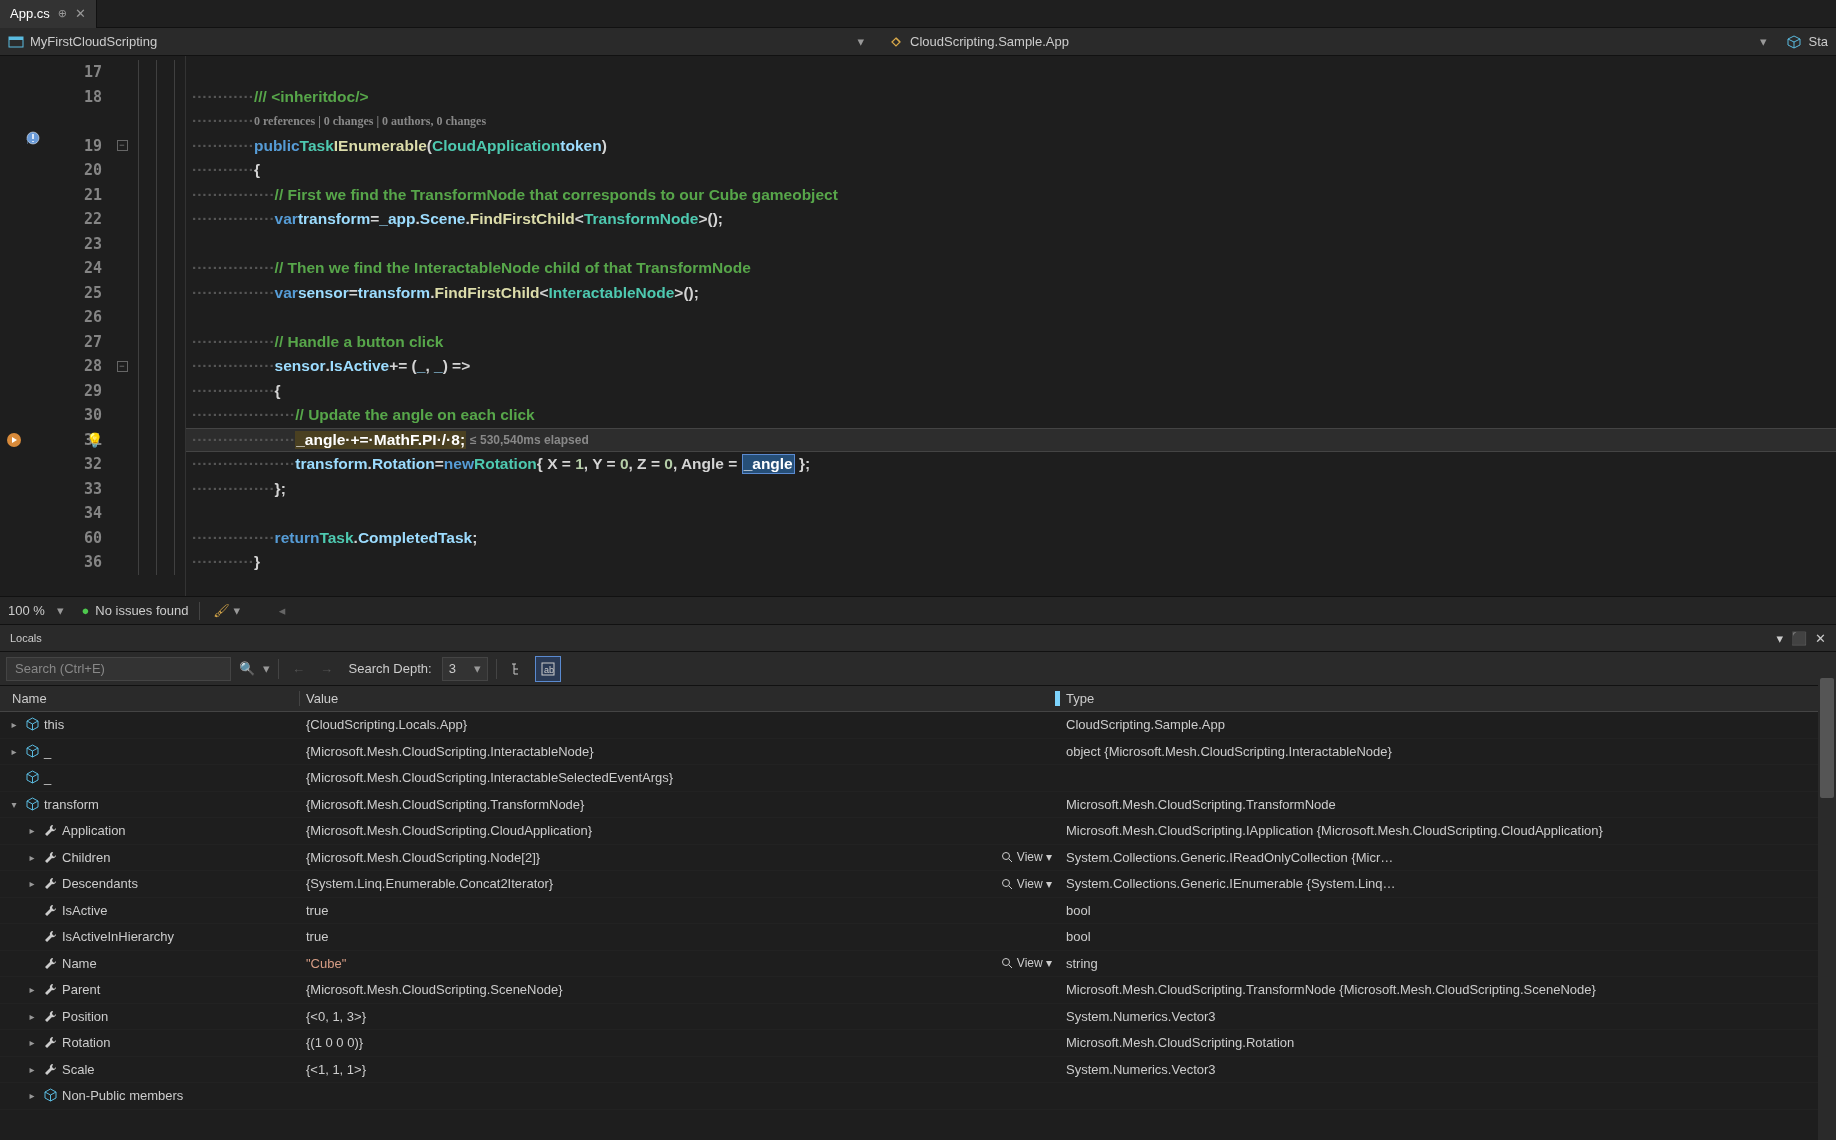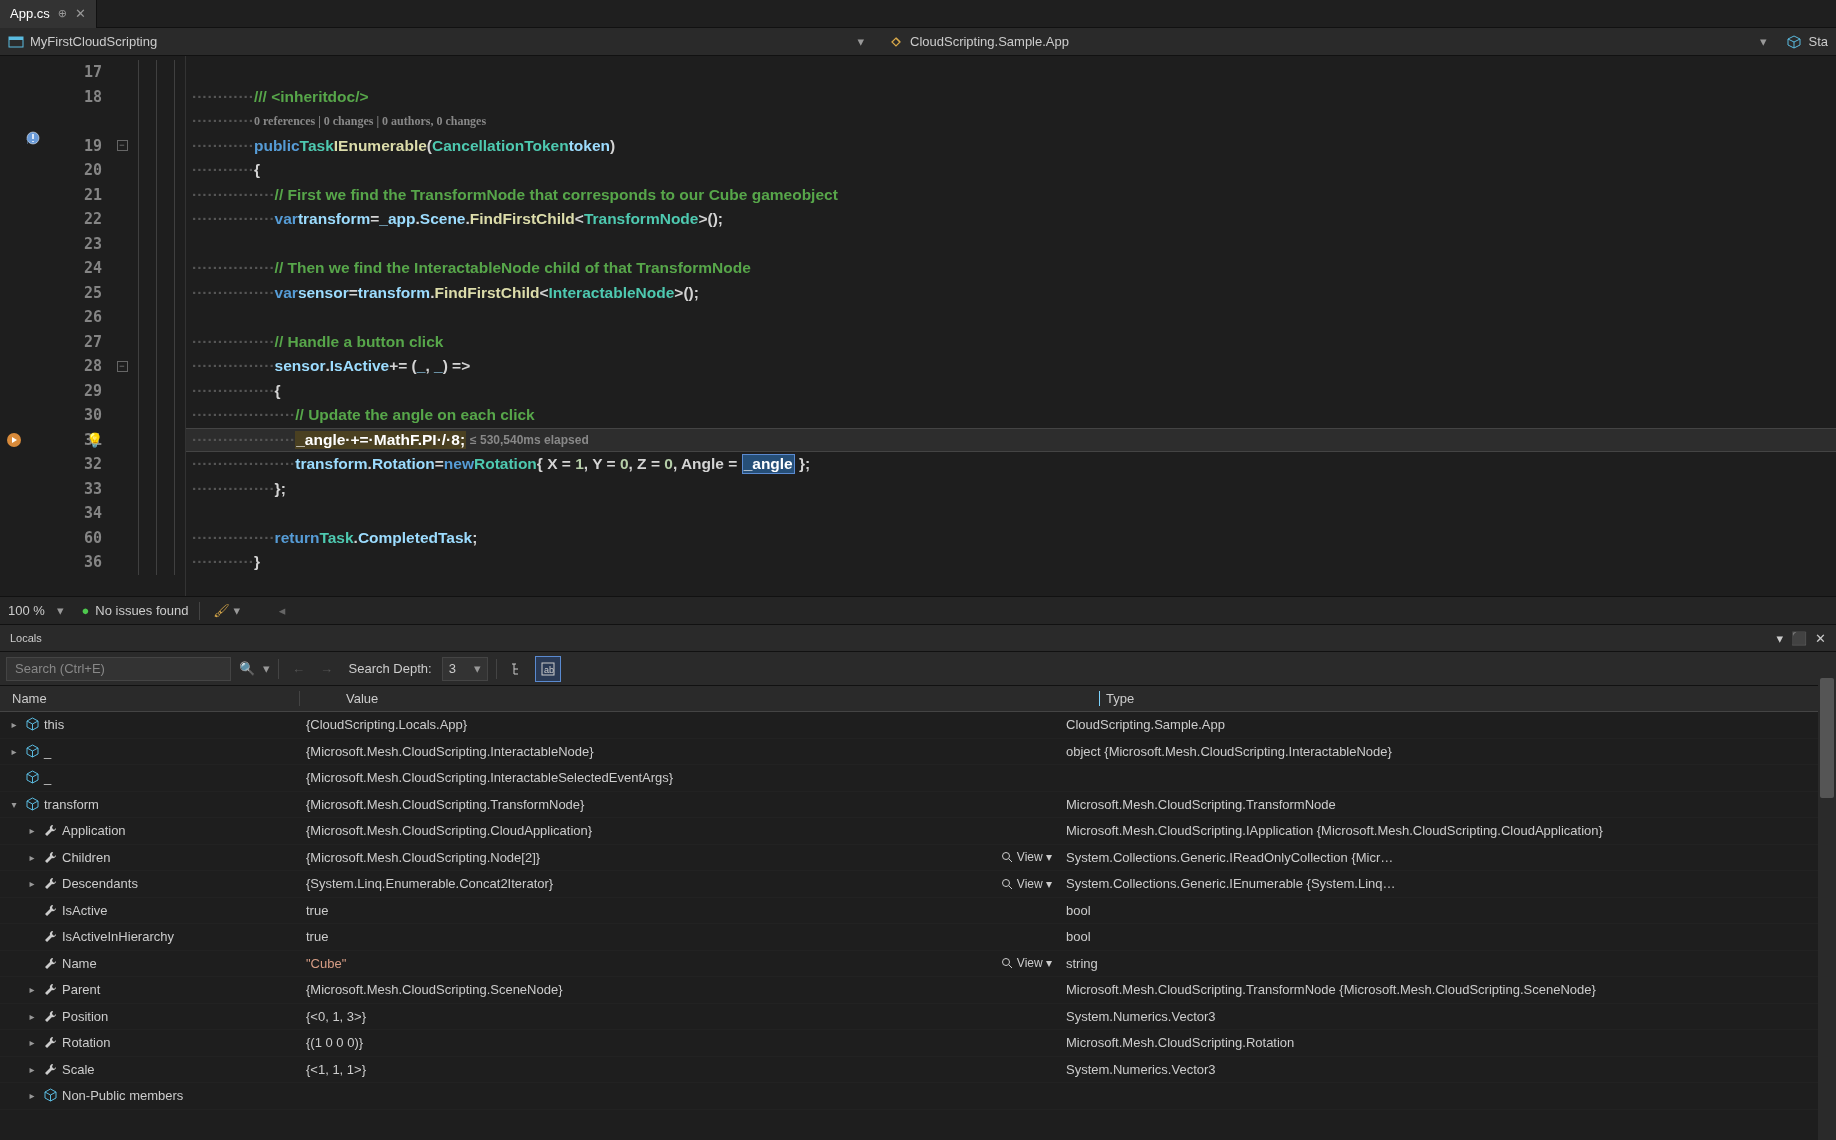--- a/index.html
+++ b/index.html
@@ -54,21 +54,21 @@
 .locals-toolbar { height:34px; background:#2a2a2a; display:flex; align-items:center; padding:0 6px; gap:4px; border-bottom:1px solid #111;}
 .search-box { width:225px; height:24px; background:#333; border:1px solid #444; color:#999; padding:0 8px; font-size:13px; display:flex; align-items:center;}
 .tb-btn { width:24px; height:24px; display:flex; align-items:center; justify-content:center; color:#999; }
 .tb-label { color:#ccc; margin:0 6px; }
 .tb-combo { width:46px; height:24px; background:#333; border:1px solid #444; display:flex; align-items:center; padding:0 6px; color:#ccc; justify-content:space-between;}
 .tb-sep { width:1px; height:20px; background:#444; margin:0 4px;}
 .tb-toggle { width:26px; height:26px; display:flex; align-items:center; justify-content:center; }
 .tb-toggle.active { border:1px solid #5a8ad0; background:#2a3a55;}
 .grid-head { height:26px; background:#2a2a2a; display:flex; align-items:center; border-bottom:1px solid #444; font-size:13px;}
 .gh-name { width:300px; padding-left:12px; border-right:1px solid #444;}
-.gh-value{ width:760px; padding-left:6px; border-right:1px solid #7dd3fc;margin-left:40px;}
+.gh-value{ width:760px; padding-left:6px; border-right:5px solid #7dd3fc;}
 .gh-type { flex:1; padding-left:6px;}
 .grid-body { }
 .grid-row { height:26.5px; display:flex; align-items:center; border-bottom:1px solid #222; font-size:13px;}
 .gr-name { width:300px; display:flex; align-items:center; }
 .gr-value{ width:760px; padding-left:6px; color:#ccc; display:flex; align-items:center;}
 .gr-type { flex:1; padding-left:6px; color:#ccc; white-space:nowrap; overflow:hidden; text-overflow:ellipsis;}
 .expander { width:12px; text-align:center; color:#999; font-size:10px; cursor:pointer;}
 .row-icon { width:16px; height:16px; margin:0 4px; display:inline-flex; align-items:center; justify-content:center;}
 .view-link { margin-left:auto; margin-right:8px; display:flex; align-items:center; gap:4px; color:#ccc; font-size:12px;text-align:right;}
 .scroll-track { position:absolute; right:0; top:56px; width:18px; bottom:0; background:#2a2a2a;}
@@ -323,21 +323,21 @@
       <div class="structure-row">
         <div class="vline" style="left:4px;"></div>
         <div class="vline" style="left:22px;"></div>
         <div class="vline" style="left:40px;"></div>
       </div>
     </div>
   <div class="code-area" id="codearea">
       <div class="code-row"></div>
       <div class="code-row"><span class="dots">············</span><span class="c-xml">/// &lt;inheritdoc/&gt;</span></div>
       <div class="code-row"><span class="dots">············</span><span class="c-meta">0 references | 0 changes | 0 authors, 0 changes</span></div>
-      <div class="code-row"><span class="dots">············</span><span class="c-key">public</span> <span class="c-type">Task</span> <span class="c-method">IEnumerable</span><span class="c-punct">(</span><span class="c-type">CancellationToken</span> <span class="c-param">token</span><span class="c-punct">)</span></div>
+      <div class="code-row"><span class="dots">············</span><span class="c-key">public</span> <span class="c-type">Task</span> <span class="c-method">IEnumerable</span><span class="c-punct">(</span><span class="c-type">CloudApplication</span> <span class="c-param">token</span><span class="c-punct">)</span></div>
       <div class="code-row"><span class="dots">············</span><span class="c-punct">{</span></div>
       <div class="code-row"><span class="dots">················</span><span class="c-comment">// First we find the TransformNode that corresponds to our Cube gameobject</span></div>
       <div class="code-row"><span class="dots">················</span><span class="c-key">var</span> <span class="c-param">transform</span> <span class="c-punct">=</span> <span class="c-param">_app</span><span class="c-punct">.</span><span class="c-param">Scene</span><span class="c-punct">.</span><span class="c-method">FindFirstChild</span><span class="c-punct">&lt;</span><span class="c-type">TransformNode</span><span class="c-punct">&gt;();</span></div>
       <div class="code-row"></div>
       <div class="code-row"><span class="dots">················</span><span class="c-comment">// Then we find the InteractableNode child of that TransformNode</span></div>
       <div class="code-row"><span class="dots">················</span><span class="c-key">var</span> <span class="c-param">sensor</span> <span class="c-punct">=</span> <span class="c-param">transform</span><span class="c-punct">.</span><span class="c-method">FindFirstChild</span><span class="c-punct">&lt;</span><span class="c-type">InteractableNode</span><span class="c-punct">&gt;();</span></div>
       <div class="code-row"></div>
       <div class="code-row"><span class="dots">················</span><span class="c-comment">// Handle a button click</span></div>
       <div class="code-row"><span class="dots">················</span><span class="c-param">sensor</span><span class="c-punct">.</span><span class="c-param">IsActive</span> <span class="c-punct">+= (</span><span class="c-param">_</span><span class="c-punct">, </span><span class="c-param">_</span><span class="c-punct">) =&gt;</span></div>
       <div class="code-row"><span class="dots">················</span><span class="c-punct">{</span></div>

